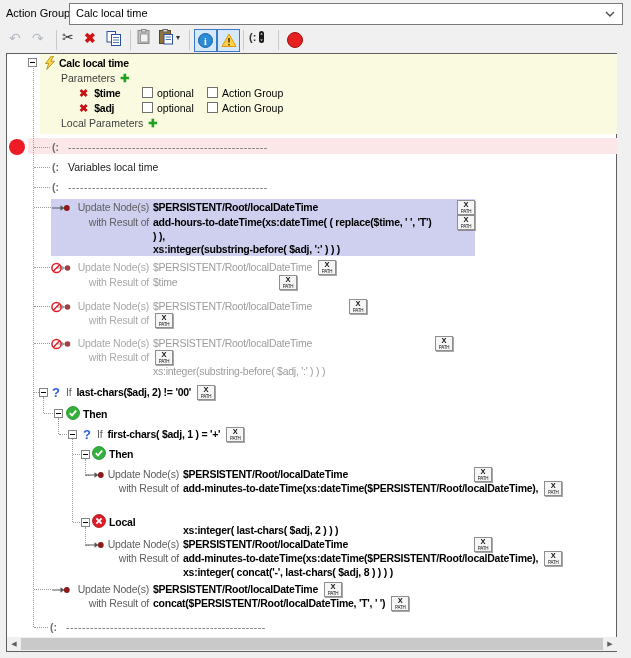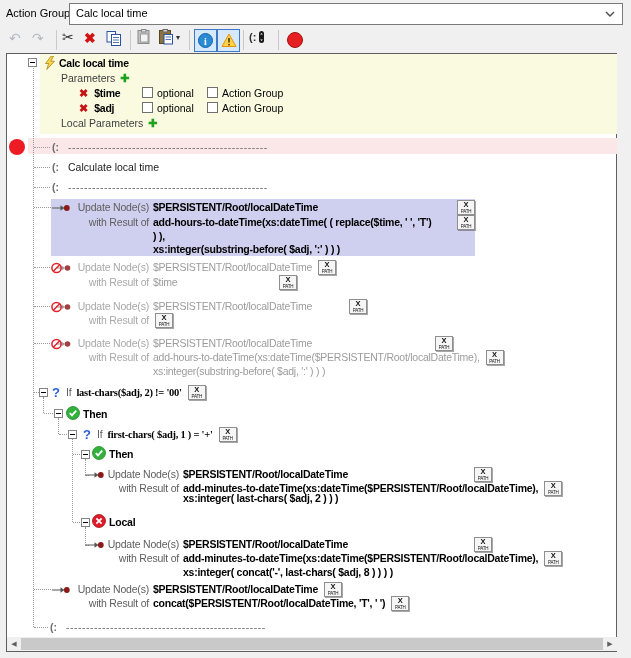--- a/index.html
+++ b/index.html
@@ -32,21 +32,21 @@
   
   .trow{position:absolute;display:flex;align-items:flex-start;height:13px;line-height:13px;white-space:nowrap;font-size:10.5px;}
   .lblcol{display:inline-block;width:76px;text-align:right;color:#5e5e5e;letter-spacing:-0.2px;flex:none;}
   .lblcol5{display:inline-block;width:75px;text-align:right;color:#5e5e5e;letter-spacing:-0.2px;flex:none;}
   .val{font-weight:bold;color:#000;letter-spacing:-0.25px;margin-left:4px;}
   .dis .lblcol{color:#a9a9a9;}
   .dis .val{font-weight:normal;color:#9c9c9c;}
   .cont{position:absolute;font-size:10.5px;font-weight:bold;letter-spacing:-0.25px;line-height:13px;white-space:nowrap;color:#000;}
   .cont.dis2{color:#9c9c9c;font-weight:normal;}
   .kw{color:#5e5e5e;letter-spacing:-0.2px;}
-  .cond{font-weight:bold;letter-spacing:-0.25px;margin-left:5px;font-family:Liberation Serif, serif;}
+  .cond{font-weight:bold;letter-spacing:-0.25px;margin-left:5px;}
   .branch{font-weight:bold;letter-spacing:-0.2px;}
   
   .cmark{font-weight:bold;color:#6e6e6e;}
   .cdash{color:#6e6e6e;margin-left:9px;letter-spacing:0.5px;}
   .ctext{color:#1c1c1c;margin-left:9px;}
   
   .ebox{position:absolute;width:9px;height:9px;background:#fff;border:1px solid #848484;box-sizing:border-box;}
   .ebox::after{content:"";position:absolute;left:1px;top:3px;width:5px;height:1px;background:#000;}
   
   .cb{position:absolute;width:11px;height:11px;background:#fff;border:1px solid #707070;box-sizing:border-box;}
@@ -216,21 +216,21 @@
 </div>
 
 <div class="abs gutterdot"></div>
 
 <div class="trow" style="left:52px;top:141px">
   <span class="cmark">(:</span>
   <span class="cdash">--------------------------------------------------</span>
 </div>
 <div class="trow" style="left:52px;top:161px">
   <span class="cmark">(:</span>
-  <span class="ctext">Calculate local time</span>
+  <span class="ctext">Variables local time</span>
 </div>
 <div class="trow" style="left:52px;top:181px">
   <span class="cmark">(:</span>
   <span class="cdash">--------------------------------------------------</span>
 </div>
 
 <div class="trow" style="left:52px;top:201px;width:423px">
   <svg width="18" height="10" viewBox="0 0 18 10" style="margin:2px 3px 0 0;flex:none">
     <line x1="0" y1="5" x2="9" y2="5" stroke="#555" stroke-width="1"></line>
     <path d="M8.5 2.2 L12.5 5 L8.5 7.8 Z" fill="#555"></path>
@@ -311,21 +311,20 @@
   </svg>
   <span class="lblcol">Update Node(s)</span>
   <span class="val" style="min-width:276px">$PERSISTENT/Root/localDateTime</span>
   <span class="xp">
       <span class="x">X</span>
       <span class="p">PATH</span>
     </span>
 </div>
 <div class="trow dis" style="left:73px;top:351px">
   <span class="lblcol">with Result of</span>
-  <span class="val">add-hours-to-dateTime(xs:dateTime($PERSISTENT/Root/localDateTime),</span>
   <span class="xp">
       <span class="x">X</span>
       <span class="p">PATH</span>
     </span>
 </div>
 <div class="cont dis2" style="left:153px;top:365px">xs:integer(substring-before( $adj, ':' ) ) )</div>
 
 <div class="ebox" style="left:39px;top:388px"></div>
 <div class="trow" style="left:52px;top:386px">
   <span class="qmark">?</span>
@@ -380,21 +379,21 @@
     </span>
 </div>
 <div class="trow" style="left:104px;top:482px">
   <span class="lblcol5">with Result of</span>
   <span class="val">add-minutes-to-dateTime(xs:dateTime($PERSISTENT/Root/localDateTime),</span>
   <span class="xp">
       <span class="x">X</span>
       <span class="p">PATH</span>
     </span>
 </div>
-<div class="cont" style="left:183px;top:492px">xs:integer( last-chars( $adj, 2 ) ) )</div>
+<div class="cont" style="left:183px;top:524px">xs:integer( last-chars( $adj, 2 ) ) )</div>
 
 <div class="ebox" style="left:81px;top:518px"></div>
 <svg class="abs" style="left:92px;top:514px" width="14" height="14" viewBox="0 0 14 14">
   <circle cx="7" cy="7" r="6.5" fill="#e01b28" stroke="#a50f18" stroke-width="0.8"></circle>
   <line x1="4.4" y1="4.4" x2="9.6" y2="9.6" stroke="#fff" stroke-width="1.8"></line>
   <line x1="9.6" y1="4.4" x2="4.4" y2="9.6" stroke="#fff" stroke-width="1.8"></line>
 </svg>
 <div class="trow" style="left:109px;top:516px">
     <span class="branch">Local</span>
   </div>

